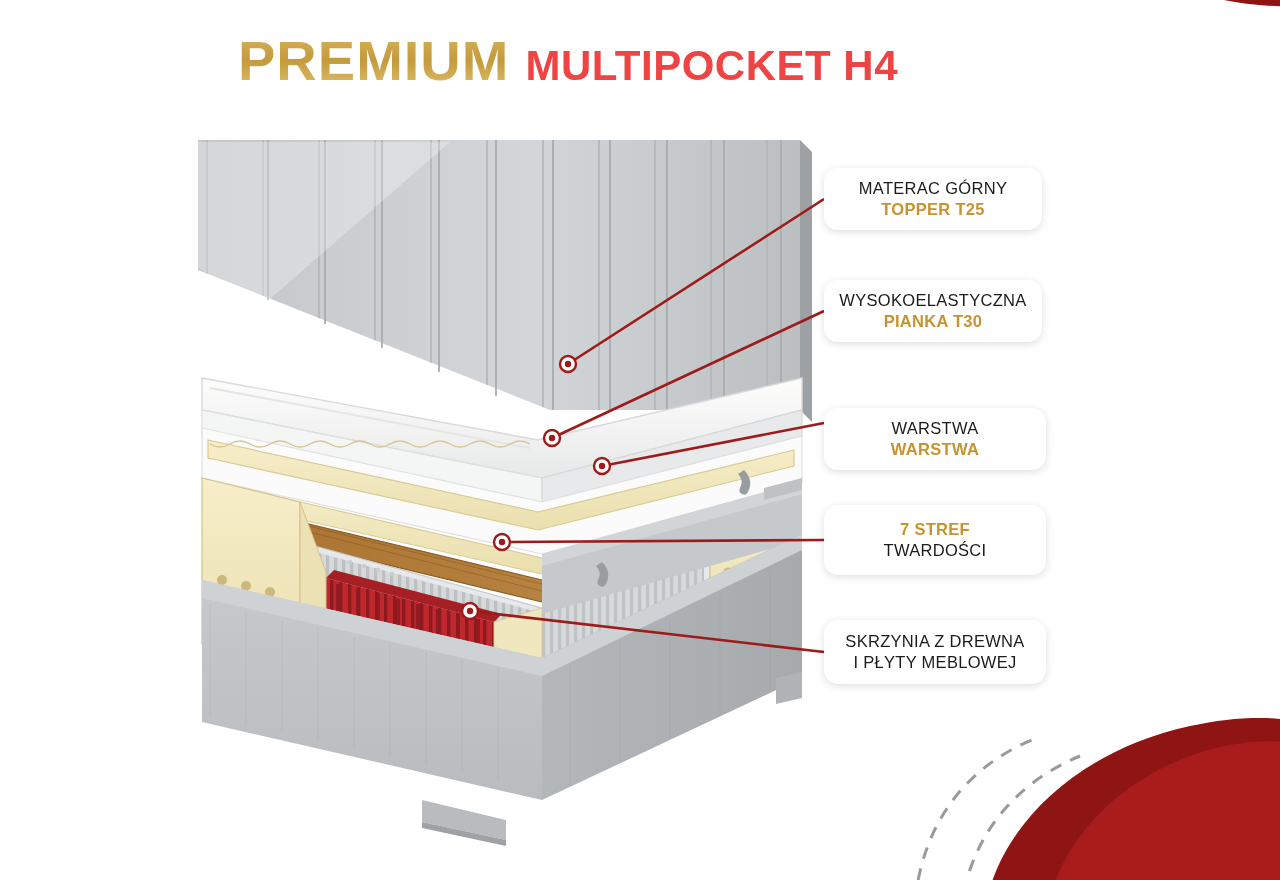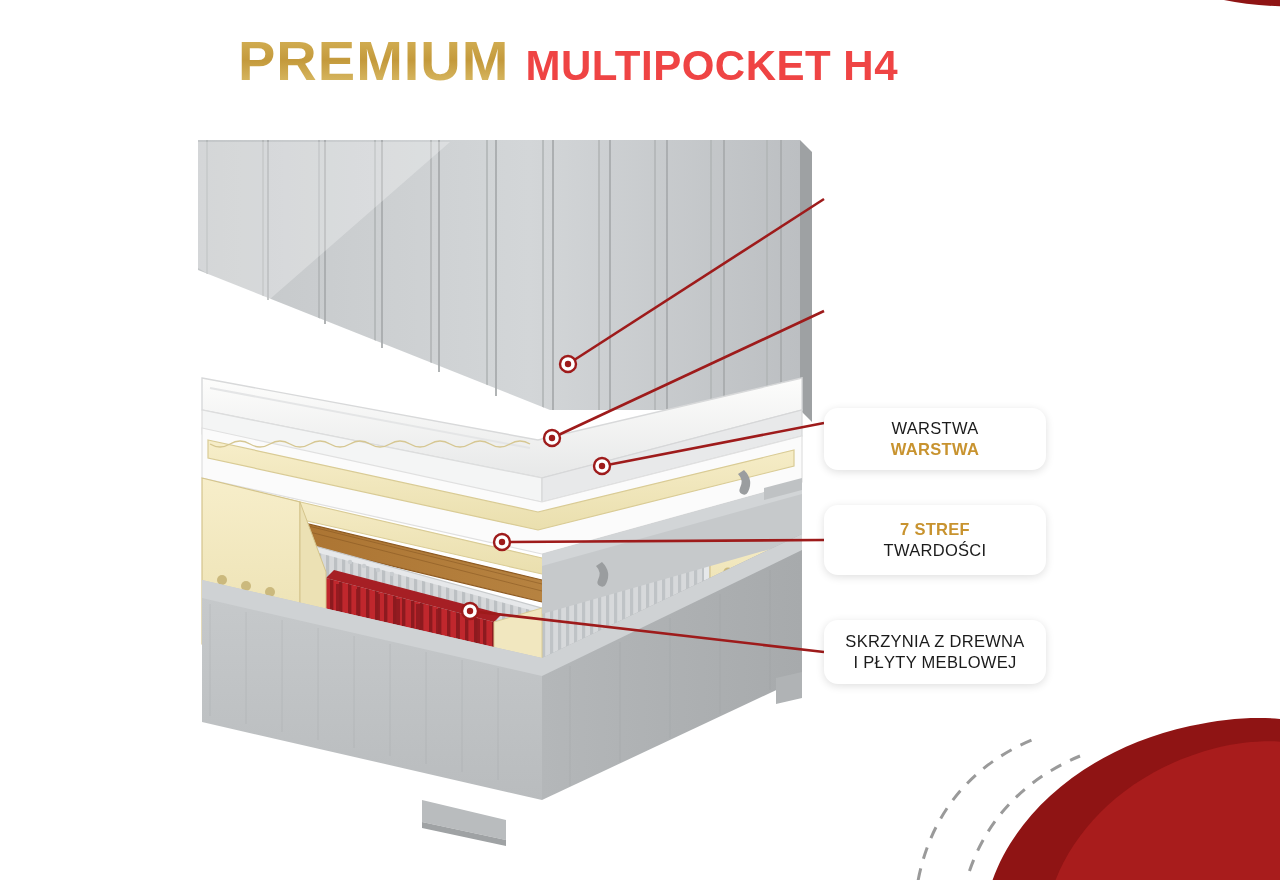--- a/index.html
+++ b/index.html
@@ -305,21 +305,29 @@
         <circle cx="502" cy="542" r="8" fill="#ffffff" stroke="#9e1b1b" stroke-width="2.4"></circle>
         <circle cx="502" cy="542" r="3.2" fill="#9e1b1b"></circle>
       </g>
       <g>
         <circle cx="470" cy="611" r="8" fill="#ffffff" stroke="#9e1b1b" stroke-width="2.4"></circle>
         <circle cx="470" cy="611" r="3.2" fill="#9e1b1b"></circle>
       </g>
     </g>
   </svg>
 
-
+  <div class="callout" id="callout-0">
+    <span class="l1 dark">MATERAC GÓRNY</span>
+    <span class="l2 gold">TOPPER T25</span>
+  </div>
+
+  <div class="callout" id="callout-1">
+    <span class="l1 dark">WYSOKOELASTYCZNA</span>
+    <span class="l2 gold">PIANKA T30</span>
+  </div>
 
   <div class="callout" id="callout-2">
     <span class="l1 dark">WARSTWA</span>
     <span class="l2 gold">WARSTWA</span>
   </div>
 
   <div class="callout" id="callout-3">
     <span class="l1 gold">7 STREF</span>
     <span class="l2 dark">TWARDOŚCI</span>
   </div>

